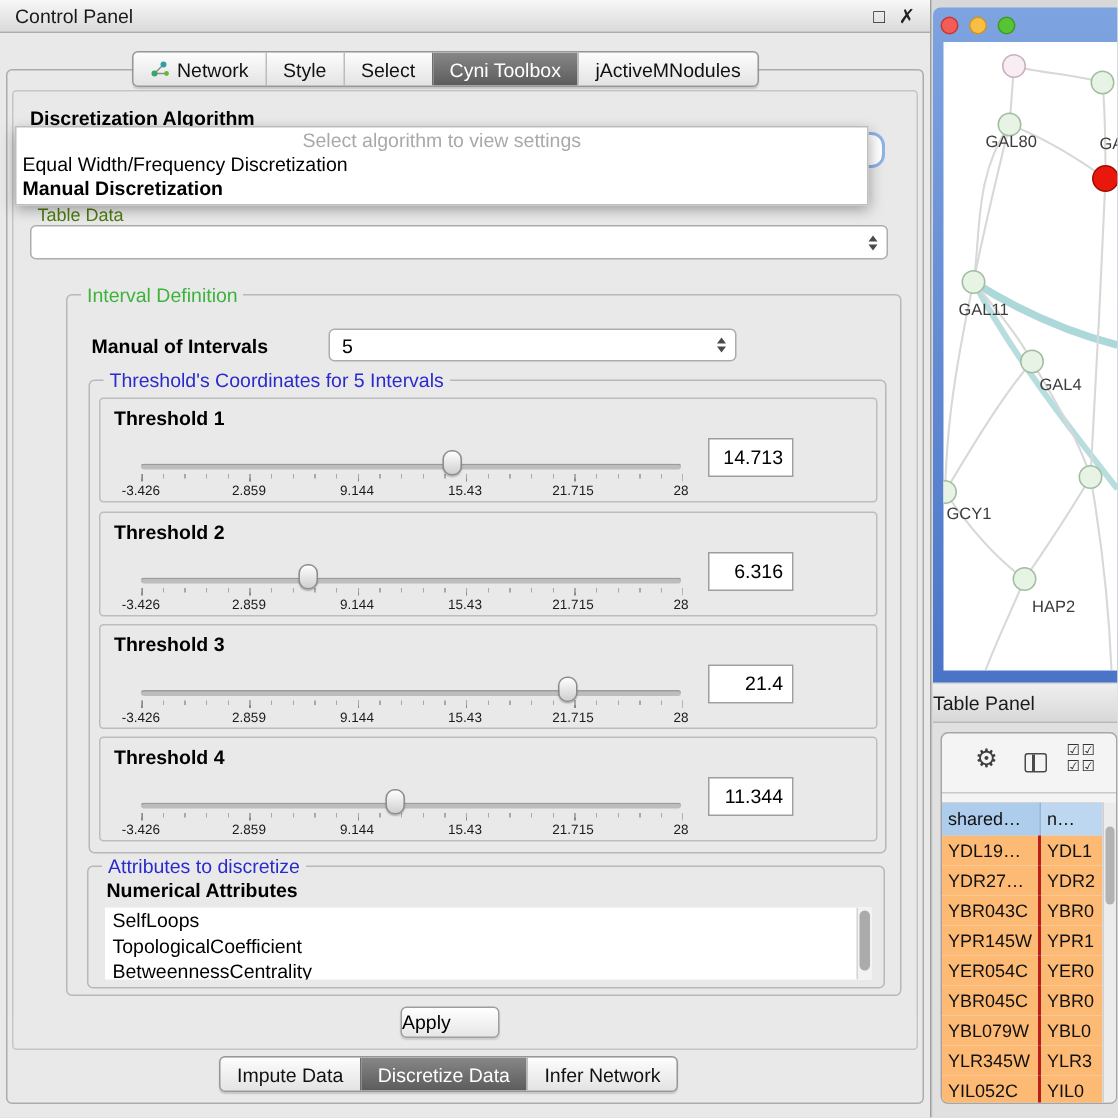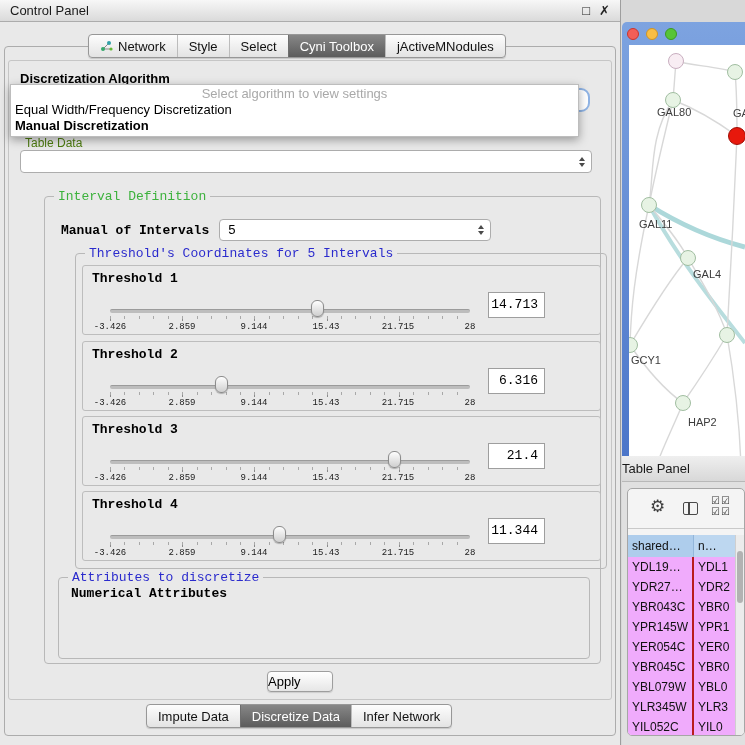--- a/index.html
+++ b/index.html
@@ -33,50 +33,50 @@
   #td-label{position:absolute;left:25px;top:136px;font-size:12px;color:#4d7c0f;}
   .combo{position:absolute;background:#FFF;border:1px solid #ADADAD;border-radius:4px;font-size:13px;color:#000;box-sizing:border-box;}
   .combo .cv{position:absolute;left:8px;top:0;white-space:nowrap;}
   .spin{position:absolute;right:6px;top:50%;transform:translateY(-50%);display:flex;flex-direction:column;gap:2px;}
   .spin i{display:block;width:0;height:0;border-left:3.5px solid transparent;border-right:3.5px solid transparent;}
   .spin .up{border-bottom:4px solid #4A4A4A;}
   .spin .dn{border-top:4px solid #4A4A4A;}
   #td-combo{left:20px;top:150px;width:572px;height:23px;}
   #td-combo .cv{line-height:22px;}
   
-  .fs{position:absolute;border:1px solid #B8B8B8;border-radius:4px;box-sizing:border-box;font-family:Liberation Mono, monospace;}
+  .fs{position:absolute;border:1px solid #B8B8B8;border-radius:4px;box-sizing:border-box;}
   .fs>.legend{position:absolute;top:-8px;left:9px;background:#E9E9E9;padding:0 4px;font-size:13px;line-height:15px;white-space:nowrap;}
   .legend.green{color:#3DB23D;}
   .legend.blue{color:#2B2BCD;}
   #fs-interval{left:44px;top:196px;width:557px;height:468px;}
   #num-label{position:absolute;left:16px;top:26px;font-size:13px;font-weight:bold;}
   #num-combo{left:174px;top:22px;width:272px;height:22px;}
   #num-combo .cv{line-height:21px;}
-  #fs-thresh{left:30px;top:56px;width:532px;height:316px;}
+  #fs-thresh{left:14px;top:56px;width:532px;height:316px;}
   #fs-attrs{left:13px;top:380px;width:532px;height:82px;}
   
   .tbox{position:absolute;left:6px;width:519px;height:70px;border:1px solid #BDBDBD;border-radius:3px;box-sizing:border-box;}
   .tlabel{position:absolute;left:9px;top:5px;font-size:13px;font-weight:bold;}
   .groove{position:absolute;left:27px;top:43px;width:360px;height:3px;background:#BDBDBD;border-radius:2px;border-top:1px solid #9B9B9B;}
   .ticksA{position:absolute;left:27px;top:50px;width:361px;height:5px;background:repeating-linear-gradient(90deg,#8A8A8A 0 1px,transparent 1px 72.2px);}
   .ticksB{position:absolute;left:27px;top:50px;width:361px;height:3px;background:repeating-linear-gradient(90deg,#A8A8A8 0 1px,transparent 1px 14.44px);}
   .thumb{position:absolute;top:34px;width:13px;height:17px;background:linear-gradient(#FEFEFE,#CFCFCF);border:1px solid #8C8C8C;border-radius:6px;box-shadow:0 1px 1px rgba(0,0,0,0.25);box-sizing:border-box;}
   .tick-lb{position:absolute;top:56px;transform:translateX(-50%);font-size:9px;color:#1A1A1A;white-space:nowrap;}
   .tl0{left:27px;}.tl1{left:99px;}.tl2{left:171px;}.tl3{left:243px;}.tl4{left:315px;}.tl5{left:387px;}
   .tvalue{position:absolute;left:405px;top:26px;width:57px;height:26px;background:#FFF;border:1px solid #9E9E9E;font-size:13px;line-height:24px;text-align:right;box-sizing:border-box;padding-right:6px;}
   
   #attr-heading{position:absolute;left:12px;top:8px;font-size:13px;font-weight:bold;}
   #attr-list{position:absolute;left:11px;top:27px;width:511px;height:48px;background:#FFF;overflow:hidden;}
   #attr-list .li{font-size:13px;line-height:17px;padding-left:5px;white-space:nowrap;}
   #attr-scroll{position:absolute;right:0;top:0;width:10px;height:48px;background:#F2F2F2;border-left:1px solid #D5D5D5;box-sizing:border-box;}
   #attr-scroll .th{position:absolute;left:1px;right:1px;top:2px;height:40px;background:#ABABAB;border-radius:4px;}
   
   #apply-btn{position:absolute;left:267px;top:671px;width:66px;height:21px;border:1px solid #9E9E9E;border-radius:4px;background:linear-gradient(#FFFFFF,#E6E6E6);font-size:13px;text-align:left;line-height:19px;box-shadow:0 1px 1px rgba(0,0,0,0.12);box-sizing:border-box;}
   
-  #netwin{position:absolute;left:622px;top:22px;width:123px;height:450px;background:linear-gradient(#7DA3E0,#4A74C8);border-radius:5px 0 0 0;}
+  #netwin{position:absolute;left:622px;top:5px;width:123px;height:450px;background:linear-gradient(#7DA3E0,#4A74C8);border-radius:5px 0 0 0;}
   #net-titlebar{position:absolute;left:0;top:0;width:100%;height:23px;display:flex;align-items:center;padding-left:5px;gap:7px;box-sizing:border-box;}
   .light{width:12px;height:12px;border-radius:50%;box-sizing:border-box;}
   .light.red{background:#F25E57;border:1px solid #C8362F;}
   .light.yellow{background:#F8BE45;border:1px solid #CE9426;}
   .light.green{background:#57C437;border:1px solid #3E9A23;}
   #net-canvas{position:absolute;left:7px;top:23px;right:0;bottom:8px;background:#FFF;overflow:hidden;}
   #net-canvas svg{position:absolute;left:0;top:0;}
   .nnode{position:absolute;width:16px;height:16px;border-radius:50%;background:#E7F3E4;border:1.5px solid #A1BEA1;box-sizing:border-box;z-index:2;}
   .nnode.pink{background:#F8EDF3;border-color:#C9AFC0;}
   .nnode.rednode{width:18px;height:18px;background:#E8180C;border:1px solid #9E0E06;}
@@ -84,21 +84,21 @@
   
   #tp{position:absolute;left:622px;top:456px;width:123px;height:289px;background:#E0E0E0;}
   #tp-header{position:absolute;left:0;top:0;width:100%;height:26px;background:linear-gradient(#EFEFEF,#D8D8D8);border-bottom:1px solid #B8B8B8;font-size:13px;color:#1A1A1A;line-height:26px;box-sizing:border-box;}
   #tp-win{position:absolute;left:5px;top:32px;width:118px;height:248px;background:#F4F4F4;border:1px solid #A6A6A6;border-radius:5px;overflow:hidden;box-sizing:border-box;}
   #tp-toolbar{position:absolute;left:0;top:0;width:100%;height:40px;border-bottom:1px solid #C9C9C9;box-sizing:border-box;}
   #gear{position:absolute;left:22px;top:7px;font-size:17px;color:#3E3E3E;}
   #colicon{position:absolute;left:55px;top:13px;width:15px;height:13px;border:1.5px solid #4A4A4A;border-radius:2px;box-sizing:border-box;}
   #colicon i{position:absolute;left:4px;top:0;bottom:0;width:1.5px;background:#4A4A4A;}
   #checks{position:absolute;left:83px;top:6px;font-size:10px;line-height:11px;color:#333;letter-spacing:1px;}
   #tp-table{position:absolute;left:0;top:46px;right:9px;bottom:0;}
-  .trow{display:flex;height:20px;background:#f0abfc;}
+  .trow{display:flex;height:20px;background:#fdba74;}
   .trow .c1{width:66px;box-sizing:border-box;padding:3px 0 0 4px;font-size:12px;color:#111;border-right:2px solid #b91c1c;overflow:hidden;white-space:nowrap;}
   .trow .c2{flex:1;box-sizing:border-box;padding:3px 0 0 4px;font-size:12px;color:#111;overflow:hidden;white-space:nowrap;}
   .trow.thead{height:22px;}
   .trow.thead .c1{background:#AECDEC;border-right:1px solid #93B6DA;padding-top:4px;}
   .trow.thead .c2{background:#BDD7F0;padding-top:4px;}
   #tp-scroll{position:absolute;right:0;top:46px;bottom:0;width:9px;background:#ECECEC;border-left:1px solid #CFCFCF;box-sizing:border-box;}
   #tp-scroll .th{position:absolute;left:1px;right:1px;top:16px;height:52px;background:#B2B2B2;border-radius:4px;}
 </style>
 </head>
 <body>
@@ -230,20 +230,28 @@
         <span class="tick-lb tl4">21.715</span>
         <span class="tick-lb tl5">28</span>
         <div class="thumb" style="left: 189.7px;"></div>
         <div class="tvalue">11.344</div>
       </div>
     </div>
 
     <div class="fs" id="fs-attrs">
       <span class="legend blue">Attributes to discretize</span>
       <span id="attr-heading">Numerical Attributes</span>
+      <div id="attr-list">
+        <div class="li">SelfLoops</div>
+        <div class="li">TopologicalCoefficient</div>
+        <div class="li">BetweennessCentrality</div>
+        <div id="attr-scroll">
+            <div class="th"></div>
+          </div>
+      </div>
     </div>
   </div>
 
   <div id="apply-btn">Apply</div>
 
   <div class="seg" id="bottom-tabs">
     <span class="sg">
         <span>Impute Data</span>
       </span>
     <span class="sg sel">

